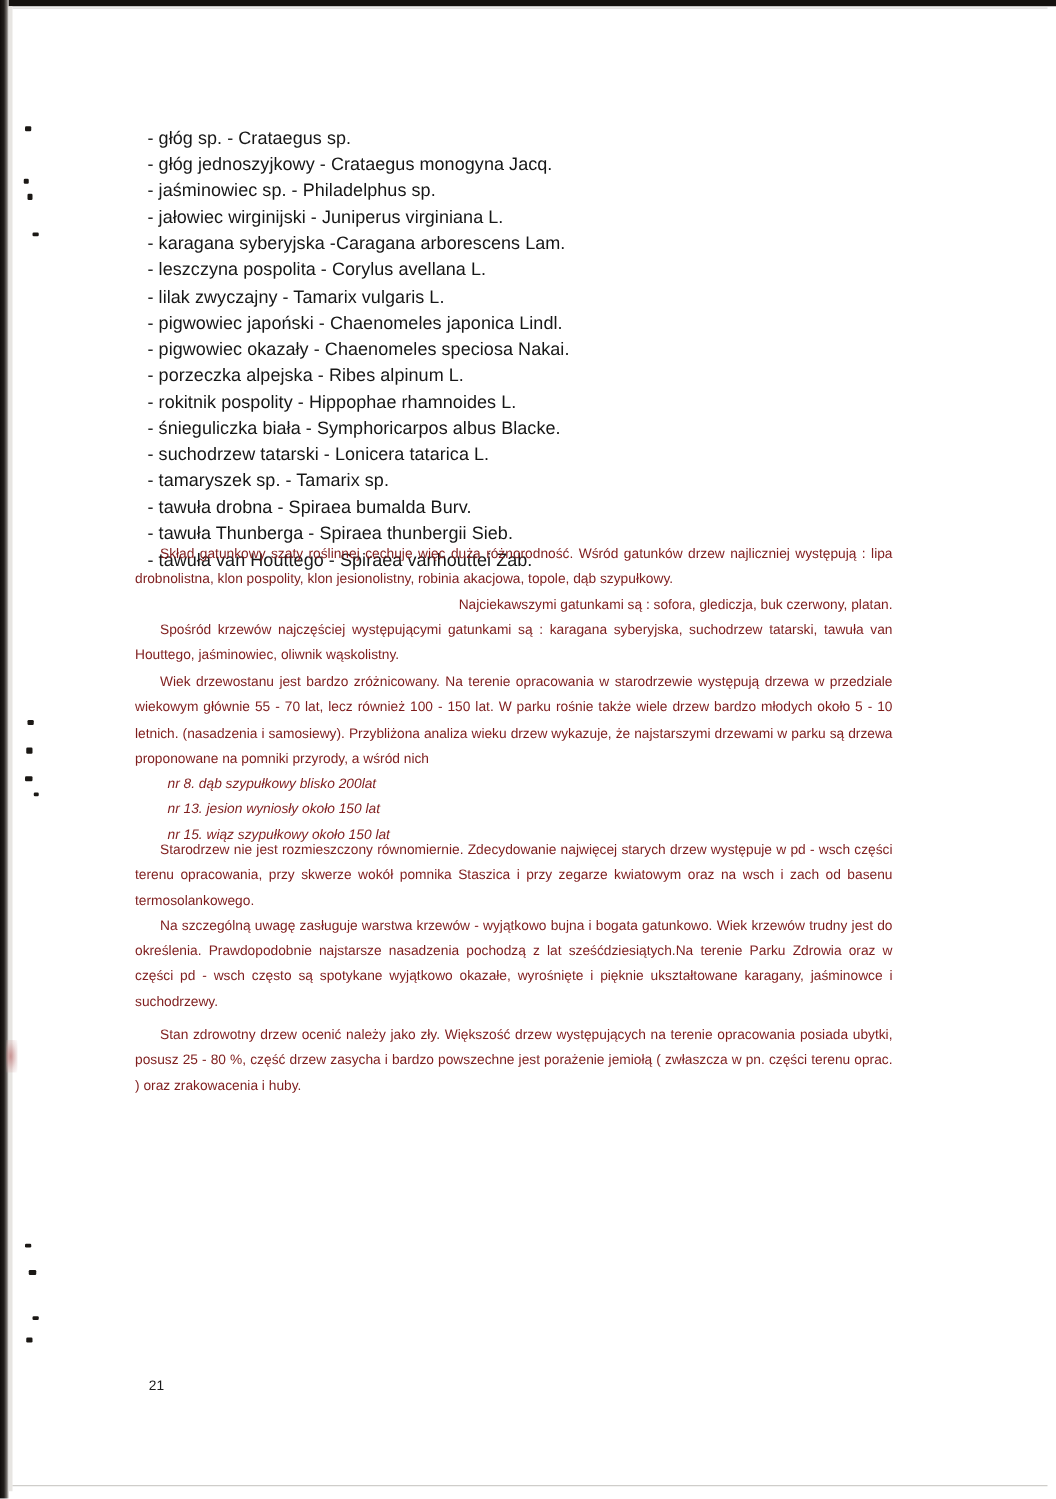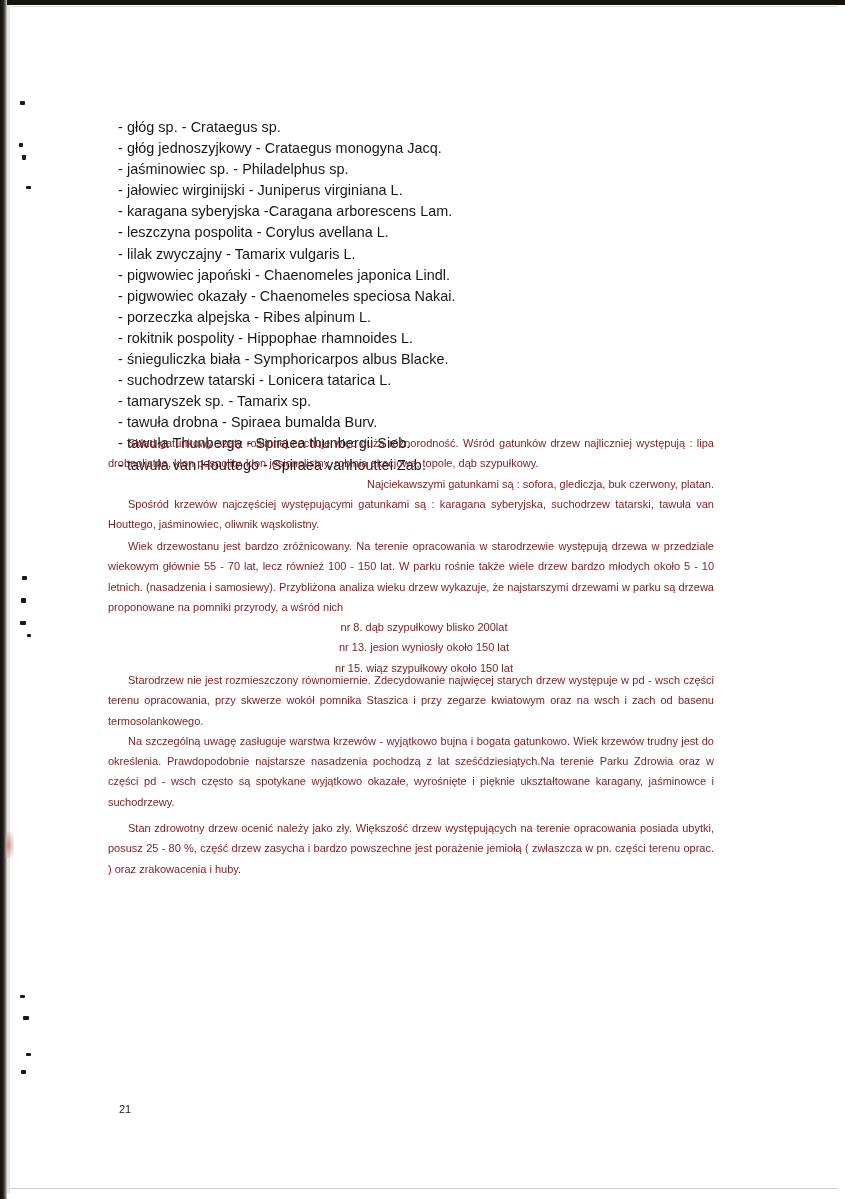--- a/index.html
+++ b/index.html
@@ -66,21 +66,20 @@
   
   .species-list {
     position: absolute;
     left: 118px;
     top: 101px;
     width: 620px;
     font-size: 14.4px;
     line-height: 21.1px;
     color: #171717;
     letter-spacing: 0.05px;
-    margin-top: 16px;
   }
   .species-list .li {
     white-space: nowrap;
   }
 
   .body-block {
     position: absolute;
     left: 108px;
     width: 606px;
     font-size: 11px;
@@ -91,22 +90,23 @@
   }
   .body-block p {
     margin: 0;
     text-indent: 20px;
   }
   .body-block p.lastline-left {
     text-align: right;
   }
   .monument-line {
     text-indent: 0;
-    text-align: center;
+    text-align: left;
     padding-left: 6px;
+    font-style: italic;
   }
 
   #block-a { top: 433px; }
   #block-b { top: 536px; }
   #block-c { top: 670px; }
   #block-d { top: 795px; margin-top: 23px; }
 
   .page-number {
     position: absolute;
     left: 119px;

